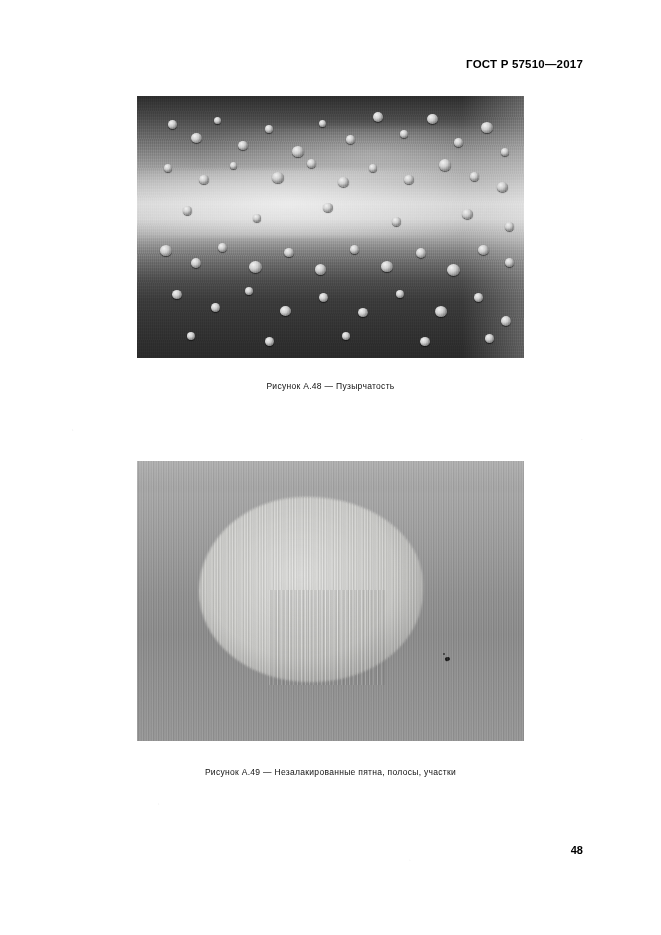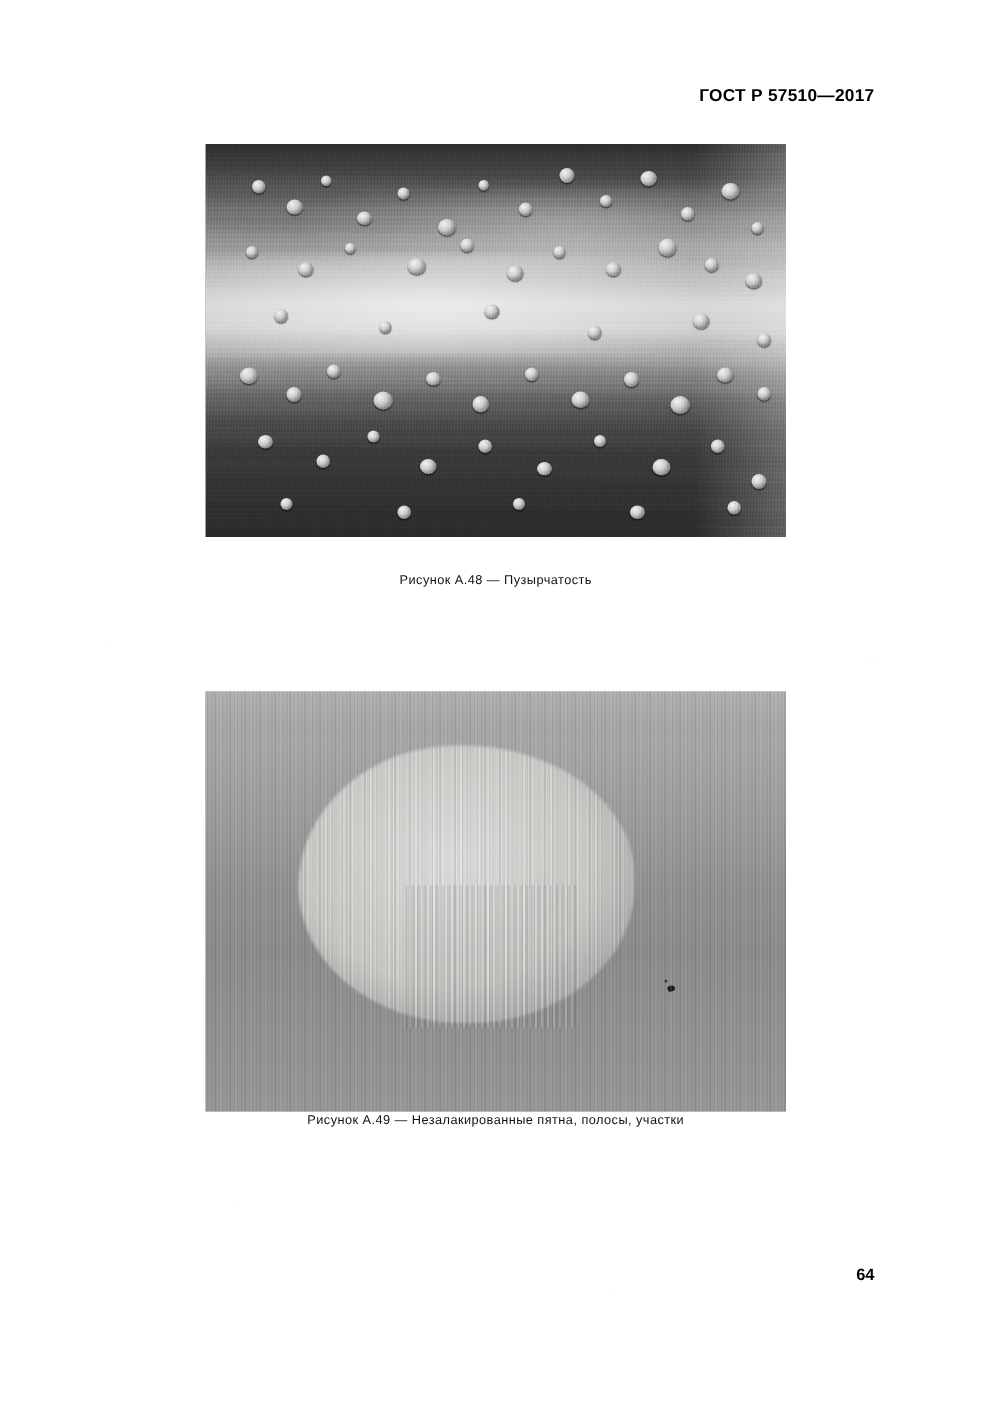--- a/index.html
+++ b/index.html
@@ -55,21 +55,21 @@
     width: 387px;
     height: 280px;
   }
   .caption {
     text-align: center;
     font-size: 8.5px;
     color: #111;
     letter-spacing: 0.3px;
   }
   .cap1 { margin-top: 23px; }
-  .cap2 { }
+  .cap2 { margin-top: 26px; }
 
   .page-number {
     position: absolute;
     right: 78px;
     top: 844px;
     font-size: 11px;
     font-weight: bold;
   }
 
   
@@ -322,15 +322,15 @@
       <div class="p2-patch"></div>
       <div class="p2-patch-streaks"></div>
       <div class="p2-vstreaks"></div>
       <div class="p2-spot"></div>
       <div class="p2-spot2"></div>
       <div class="p2-brush"></div>
     </div>
     <div class="caption cap2">Рисунок А.49 — Незалакированные пятна, полосы, участки</div>
   </div>
 
-  <div class="page-number">64</div>
+  <div class="page-number">48</div>
 
 </div>
 
 </body></html>

